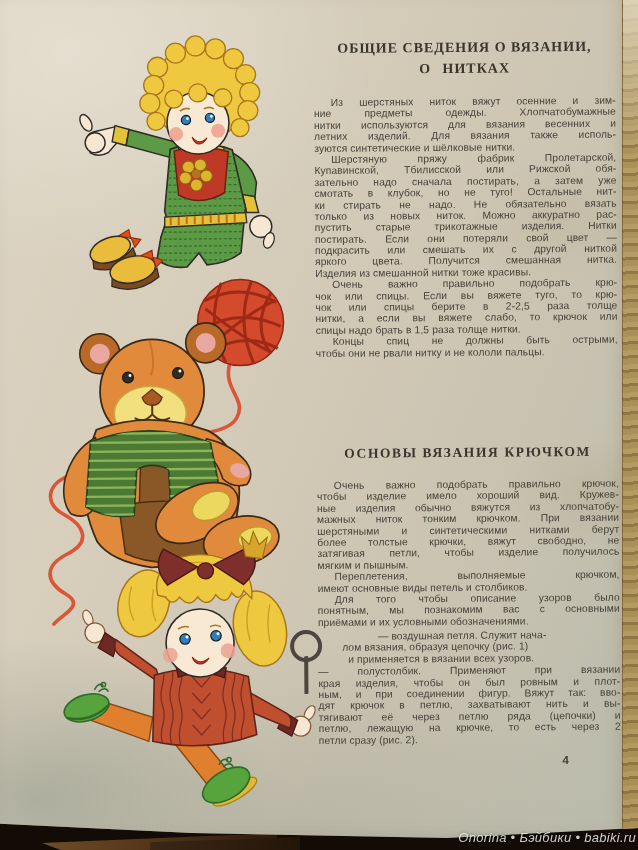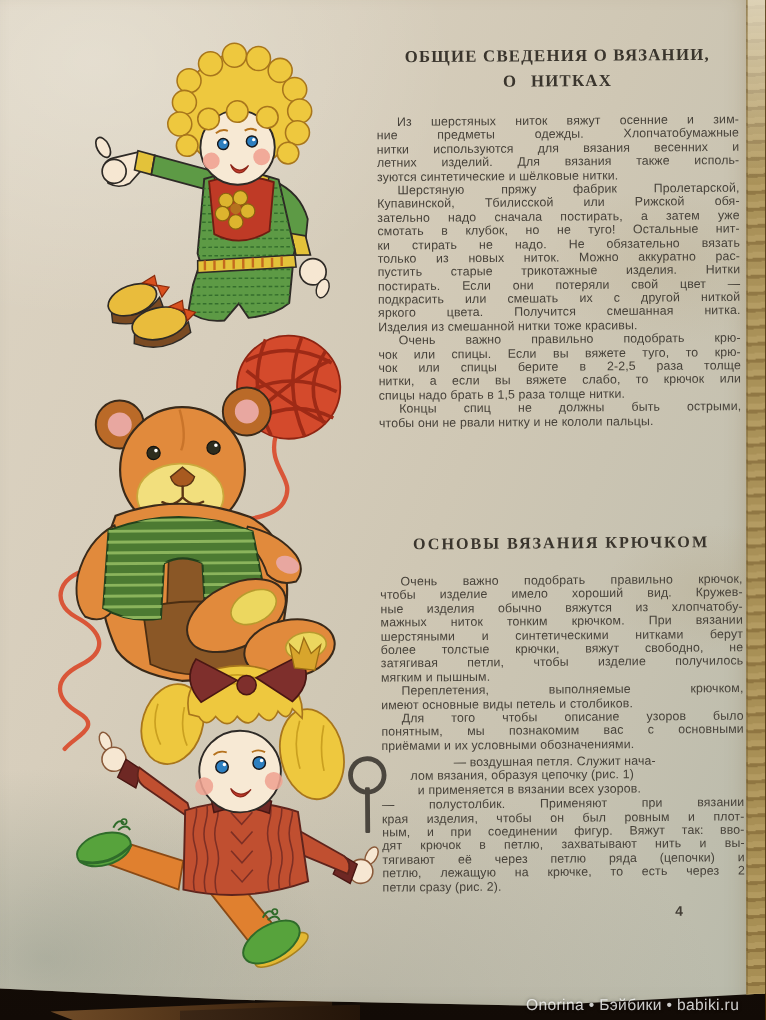--- a/index.html
+++ b/index.html
@@ -1,16 +1,16 @@
 <!DOCTYPE html>
 <html><head>
 <meta charset="utf-8">
 <style>
   html,body{margin:0;padding:0;background:#0e0906;}
-  .scene{position:relative;width:638px;height:850px;overflow:hidden;background:#a16207;
+  .scene{position:relative;width:638px;height:850px;overflow:hidden;background:#be185d;
          font-family:"Liberation Sans",sans-serif;}
   
   .table-bg{position:absolute;inset:0;background:linear-gradient(180deg,#1b120b 60%,#120b06 100%);}
   .wood-wedge{position:absolute;left:42px;bottom:0;width:235px;height:20px;
     background:linear-gradient(95deg,#6e4a26 5%,#4a2e15 60%,#2a1a0c 100%);
     clip-path:polygon(0 65%,100% 15%,100% 100%,8% 100%);}
   .wood-wedge2{position:absolute;left:150px;bottom:0;width:150px;height:13px;
     background:linear-gradient(95deg,#3c2716,#241509);clip-path:polygon(0 40%,100% 0,100% 100%,0 100%);}
 
   
@@ -54,22 +54,22 @@
   .blk.sym1 .s1l0{padding-left:60px;}
   .blk.sym1 .s1l1{padding-left:24px;}
   .blk.sym1 .s1l2{padding-left:30px;}
   .blk.sym2{margin-top:1px;}
   .sym-circle{position:absolute;left:-28px;top:-1px;width:24px;height:24px;
       border:4px solid #4b463e;border-radius:50%;}
   .sym-bar{position:absolute;left:-14px;top:-10px;width:4px;height:38px;background:#4b463e;border-radius:1px;}
   .pagenum{margin-top:10px;padding-right:52px;text-align:right;
       font-weight:700;font-size:11.5px;color:#433e36;}
 
-  .watermark{position:absolute;right:22px;bottom:5px;font-size:13px;letter-spacing:.3px;
-      color:rgba(248,248,246,.82);text-shadow:0 0 3px rgba(0,0,0,.45);}
+  .watermark{position:absolute;right:2px;bottom:5px;font-size:13px;letter-spacing:.3px;
+      color:rgba(248,248,246,.82);text-shadow:0 0 3px rgba(0,0,0,.45);font-style:italic;}
 </style>
 </head>
 <body>
 
 <div class="scene">
   <div class="table-bg">
     <div class="wood-wedge"></div>
     <div class="wood-wedge2"></div>
   </div>
 

